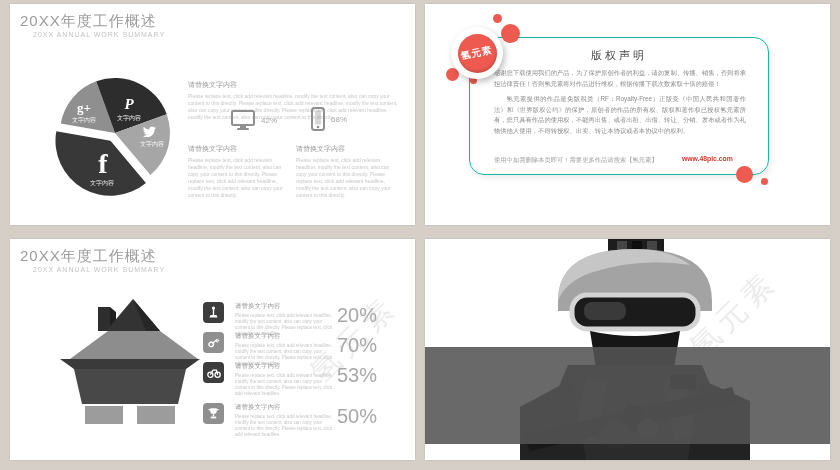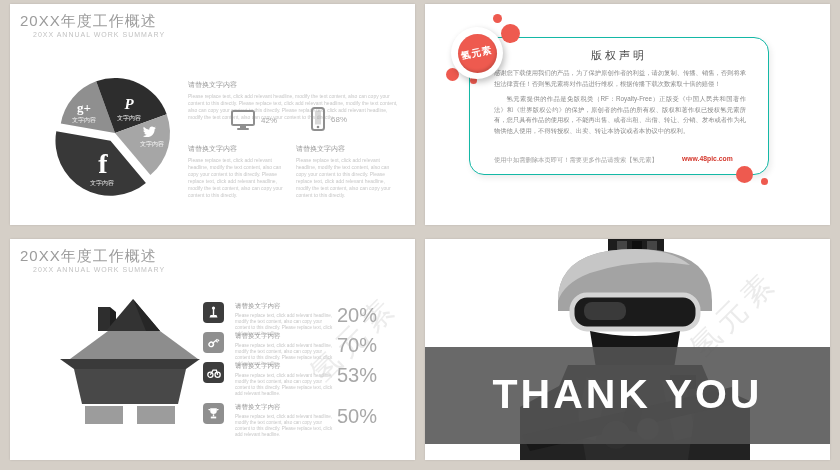--- a/index.html
+++ b/index.html
@@ -300,16 +300,15 @@
       <polygon points="2,196 212,148 218,164 10,212" fill="#181818"></polygon>
       <rect x="150" y="136" width="26" height="14" fill="#0f0f0f"></rect>
       <rect x="104" y="166" width="16" height="26" fill="#101010" transform="rotate(12 112 179)"></rect>
       <circle cx="96" cy="196" r="14" fill="#2f2f2f"></circle>
       <circle cx="128" cy="190" r="11" fill="#383838"></circle>
     </svg>
 
     <div class="watermark" style="left:255px;top:55px;color:rgba(130,130,130,.16);">氢元素</div>
 
     <div class="band"></div>
-    <div class="ty-title">THANK YOU</div>
   </div>
 
 </div>
 
 </body></html>

